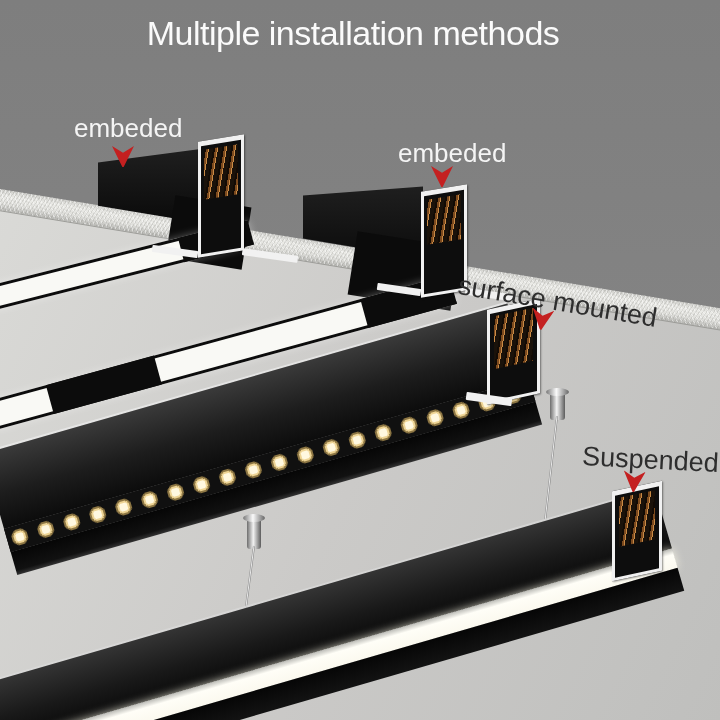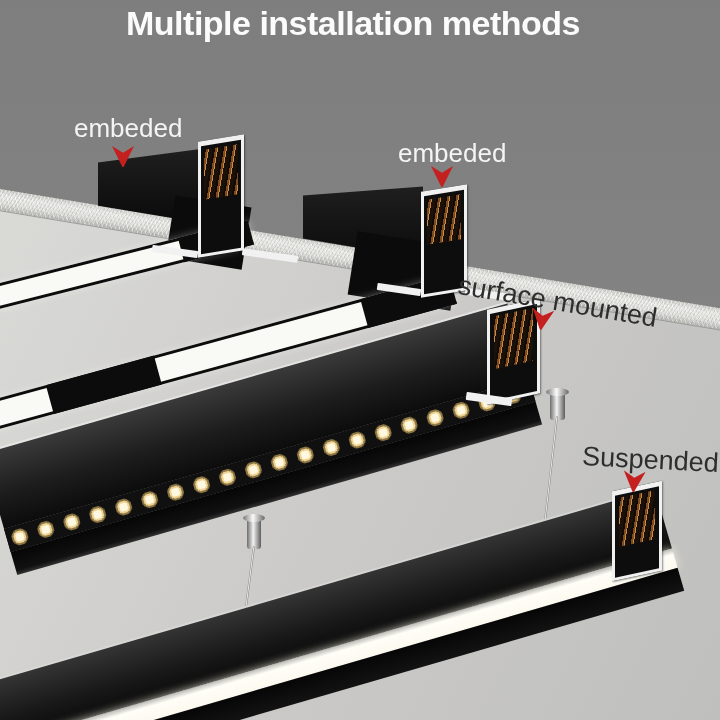--- a/index.html
+++ b/index.html
@@ -5,22 +5,22 @@
   html,body{margin:0;padding:0;background:#555;}
   .stage{
     position:relative;width:720px;height:720px;overflow:hidden;
     background:linear-gradient(180deg,#7e7e7e,#838383 45%,#8a8a8a);
     font-family:"Liberation Sans",sans-serif;
   }
   .abs{position:absolute;}
 
   
   .title{
-    left:0;right:14px;top:4px;text-align:center;
-    font-size:34px;letter-spacing:-.5px;color:#fbfbfb;font-weight:700;
+    left:0;right:14px;top:14px;text-align:center;
+    font-size:34px;letter-spacing:-.5px;color:#fbfbfb;font-weight:400;
   }
 
   
   .ceiling{
     left:-10px;top:205px;width:920px;height:820px;
     transform:rotate(9.4deg);transform-origin:left top;
     background:linear-gradient(107deg,#dadad7,#cbcac8 40%,#c1c1bf 72%,#b9b9b7);
   }
   .slab-edge{
     left:-12px;top:187px;width:790px;height:21px;

